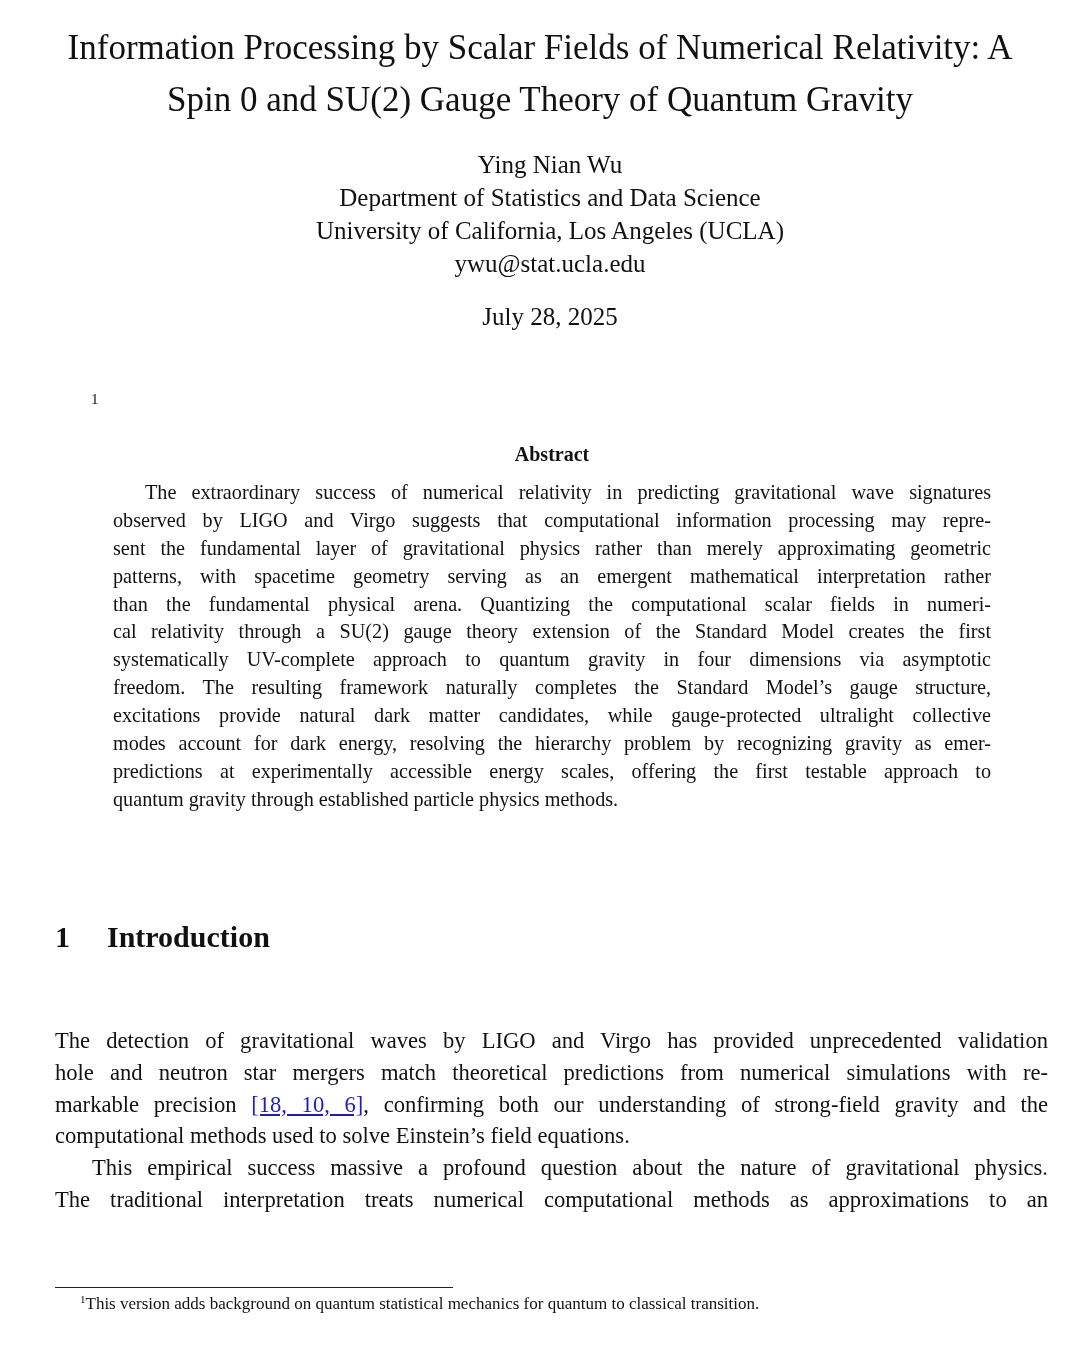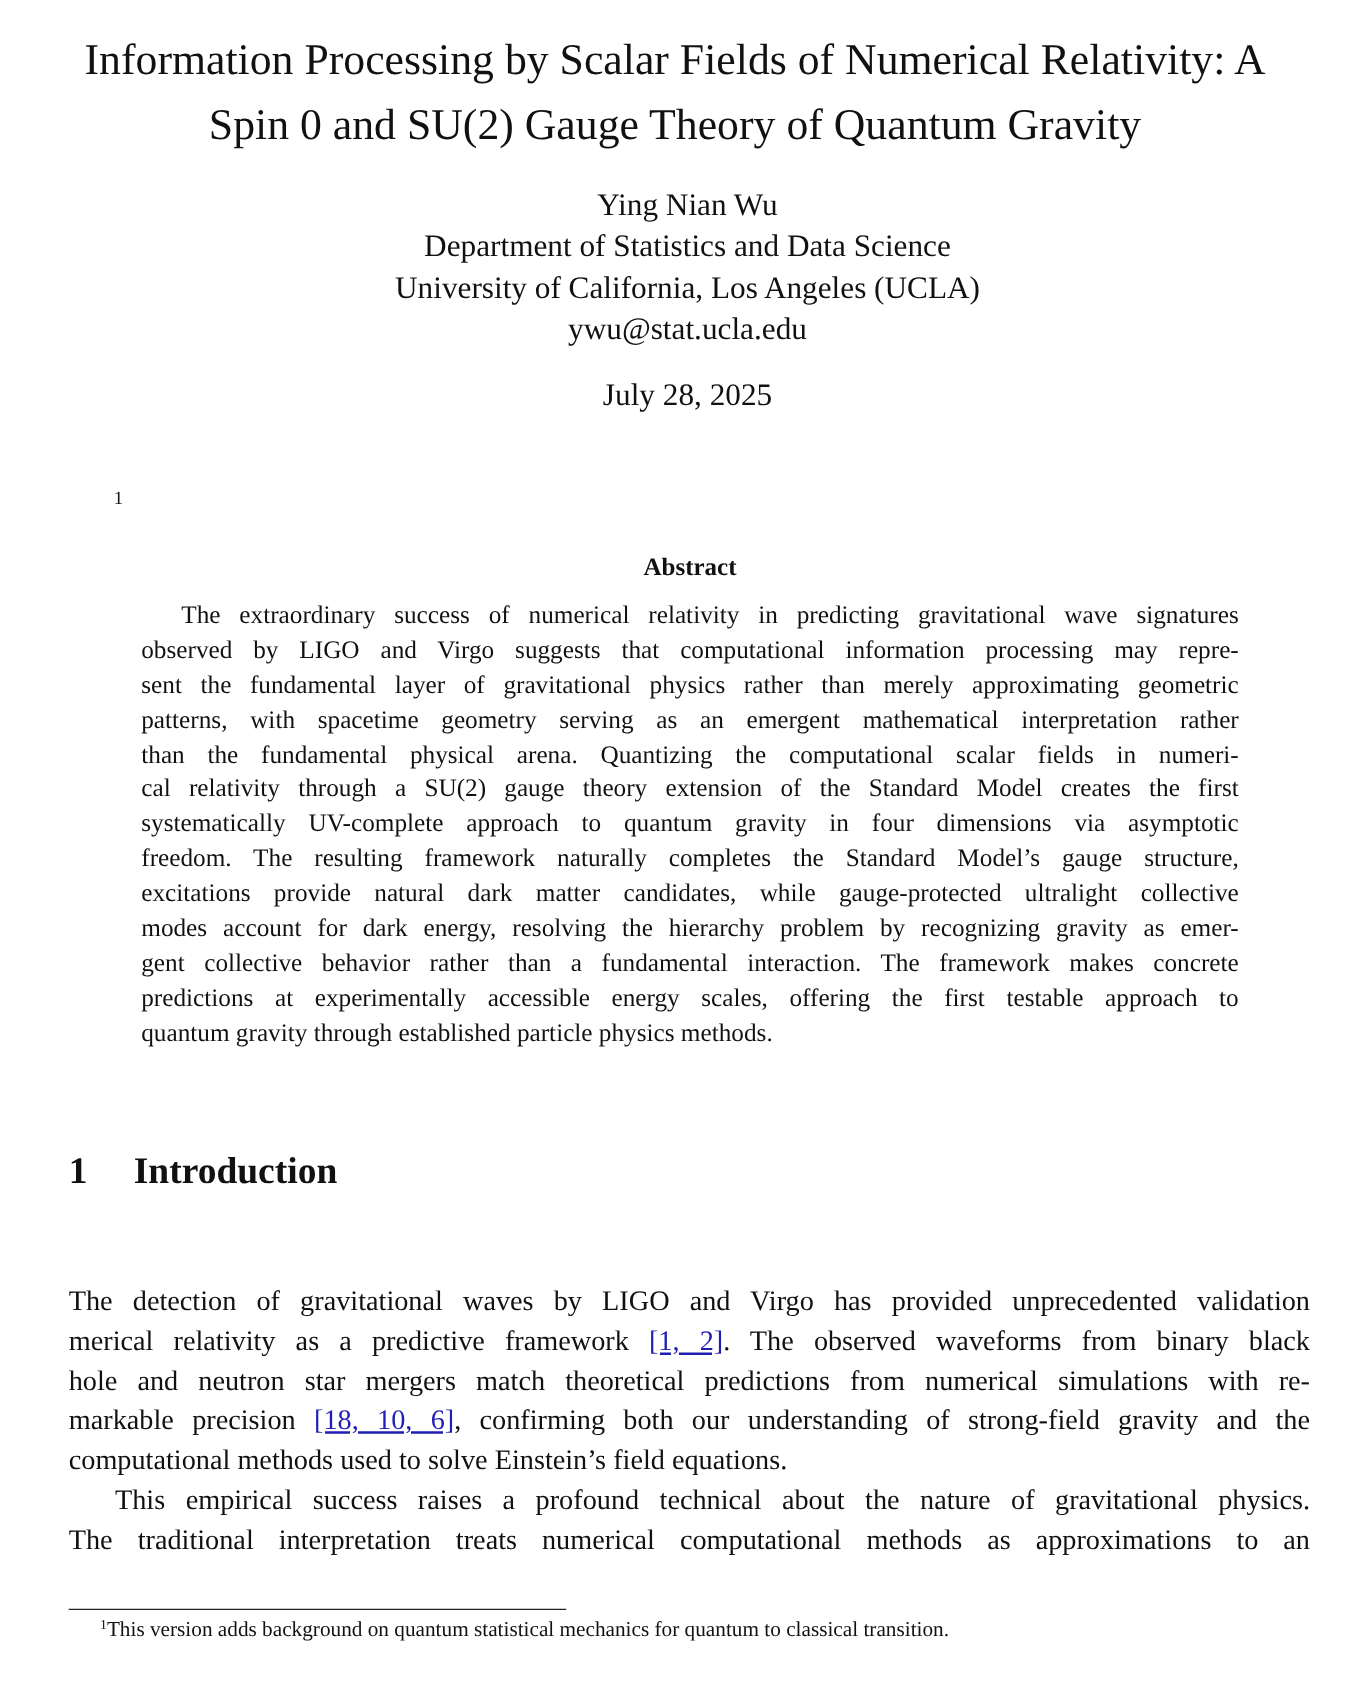--- a/index.html
+++ b/index.html
@@ -171,36 +171,34 @@
     <span class="jline indent">The extraordinary success of numerical relativity in predicting gravitational wave signatures</span>
     <span class="jline">observed by LIGO and Virgo suggests that computational information processing may repre-</span>
     <span class="jline">sent the fundamental layer of gravitational physics rather than merely approximating geometric</span>
     <span class="jline">patterns, with spacetime geometry serving as an emergent mathematical interpretation rather</span>
     <span class="jline">than the fundamental physical arena.  Quantizing the computational scalar fields in numeri-</span>
     <span class="jline">cal relativity through a SU(2) gauge theory extension of the Standard Model creates the first</span>
     <span class="jline">systematically UV-complete approach to quantum gravity in four dimensions via asymptotic</span>
     <span class="jline">freedom.  The resulting framework naturally completes the Standard Model’s gauge structure,</span>
     <span class="jline">excitations provide natural dark matter candidates, while gauge-protected ultralight collective</span>
     <span class="jline">modes account for dark energy, resolving the hierarchy problem by recognizing gravity as emer-</span>
-    <span class="jline">gent collective behavior rather than a fundamental interaction.  The framework makes concrete</span>
     <span class="jline">predictions at experimentally accessible energy scales, offering the first testable approach to</span>
     <span class="jline last">quantum gravity through established particle physics methods.</span>
   </div>
 
   <div class="section">
     <span class="num">1</span><span>Introduction</span>
   </div>
 
   <div class="body-text">
     <span class="jline">The detection of gravitational waves by LIGO and Virgo has provided unprecedented validation</span>
-    <span class="jline"><span>merical relativity as a predictive framework </span><a class="cite">[1, 2]</a><span>.  The observed waveforms from binary black</span></span>
     <span class="jline">hole and neutron star mergers match theoretical predictions from numerical simulations with re-</span>
     <span class="jline"><span>markable precision </span><a class="cite">[18, 10, 6]</a><span>, confirming both our understanding of strong-field gravity and the</span></span>
     <span class="jline last">computational methods used to solve Einstein’s field equations.</span>
-    <span class="jline indent">This empirical success raises a profound technical about the nature of gravitational physics.</span>
+    <span class="jline indent">This empirical success massive a profound question about the nature of gravitational physics.</span>
     <span class="jline">The traditional interpretation treats numerical computational methods as approximations to an</span>
   </div>
 
   <div class="fn-rule"></div>
 
   <div class="footnote">
     <sup>1</sup><span>This version adds background on quantum statistical mechanics for quantum to classical transition.</span>
   </div>
 
 </div>

